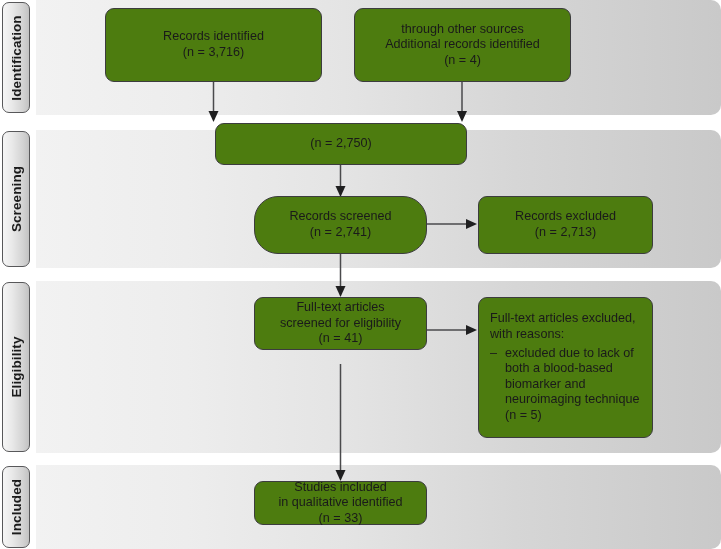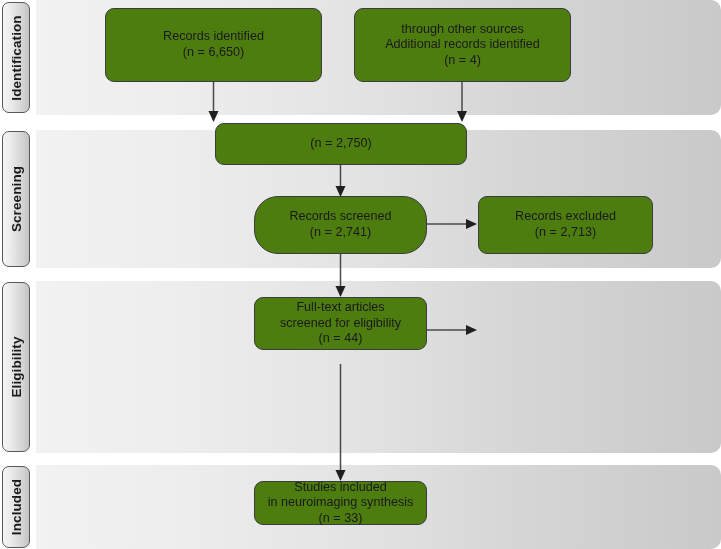--- a/index.html
+++ b/index.html
@@ -148,21 +148,21 @@
 
     <line x1="427" y1="330" x2="468" y2="330"></line>
     <polygon points="466,325 466,335 477,330"></polygon>
 
     <line x1="340.5" y1="364" x2="340.5" y2="472"></line>
     <polygon points="335.5,470 345.5,470 340.5,481"></polygon>
   </svg>
 
   <div class="node centered" style="left:105px; top:8px; width:217px; height:74px;">
     <span class="ln">Records identified</span>
-    <span class="ln">(n = 6,650)</span>
+    <span class="ln">(n = 3,716)</span>
   </div>
 
   <div class="node centered" style="left:354px; top:8px; width:217px; height:74px;">
     <span class="ln">through other sources</span>
     <span class="ln">Additional records identified</span>
     <span class="ln">(n = 4)</span>
   </div>
 
   <div class="node centered" style="left:215px; top:123px; width:252px; height:42px;">
     <span class="ln">(n = 2,750)</span>
@@ -174,23 +174,33 @@
   </div>
 
   <div class="node centered" style="left:478px; top:196px; width:175px; height:58px;align-items:center;">
     <span class="ln">Records excluded</span>
     <span class="ln">(n = 2,713)</span>
   </div>
 
   <div class="node centered" style="left:254px; top:297px; width:173px; height:53px;">
     <span class="ln">Full-text articles</span>
     <span class="ln">screened for eligibility</span>
-    <span class="ln">(n = 44)</span>
-  </div>
-
+    <span class="ln">(n = 41)</span>
+  </div>
+
+  <div class="node left" style="left:478px; top:297px; width:175px; height:141px;">
+    <span class="ln">Full-text articles excluded,</span>
+    <span class="ln">with reasons:</span>
+    <ul class="reason-list">
+      <li>
+        <span class="dash">–</span>
+        <span>excluded due to lack of both a blood-based biomarker and neuroimaging technique (n = 5)</span>
+      </li>
+    </ul>
+  </div>
 
   <div class="node centered" style="left:254px; top:481px; width:173px; height:44px;">
     <span class="ln">Studies included</span>
-    <span class="ln">in neuroimaging synthesis</span>
+    <span class="ln">in qualitative identified</span>
     <span class="ln">(n = 33)</span>
   </div>
 
 </div>
 
 </body></html>

